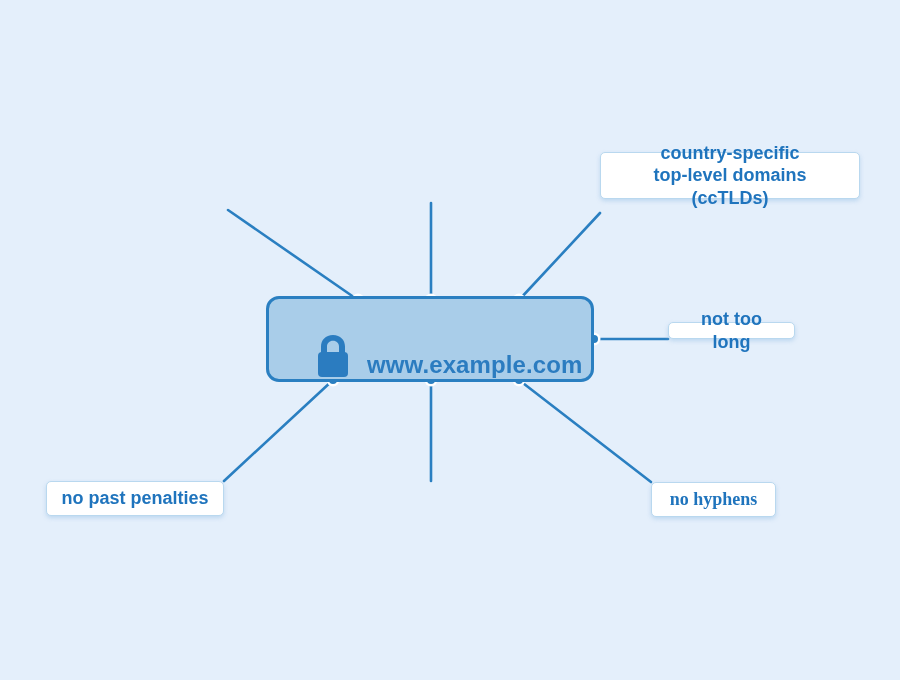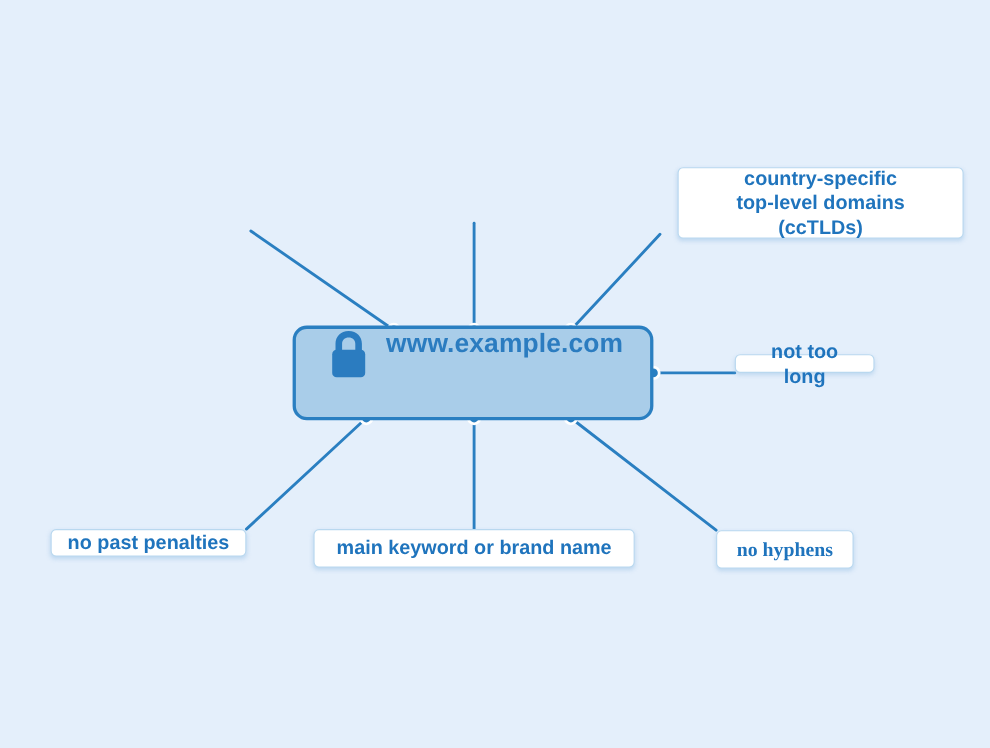--- a/index.html
+++ b/index.html
@@ -30,22 +30,22 @@
     position: absolute;
     left: 266px;
     top: 296px;
     width: 328px;
     height: 86px;
     box-sizing: border-box;
     background: #a9cde9;
     border: 3px solid #2a7fc1;
     border-radius: 13px;
     display: flex;
-    align-items: flex-start;
-    padding-left: 28px;
+    align-items: flex-end;
+    padding-left: 44px;
     z-index: 3;
   }
   .lock-icon {
     width: 40px;
     height: 46px;
     flex: 0 0 auto;
     display: block;
     margin-right: 14px;
   }
   .center-label {
@@ -73,23 +73,23 @@
     font-size: 18px;
     font-weight: bold;
     color: #1f74bd;
     line-height: 1.25;
     padding: 0 13px;
     white-space: pre-line;
   }
   
   #leaf-subdomains      { left: 65px;  top: 155px; width: 163px; height: 57px; }
   #leaf-keyword-stuff   { left: 325px; top: 168px; width: 212px; height: 35px; }
-  #leaf-cctlds         { left: 600px; top: 152px; width: 260px; height: 65px; margin-left: 16px; }
+  #leaf-cctlds         { left: 600px; top: 152px; width: 260px; height: 47px; }
   #leaf-not-too-long    { left: 668px; top: 322px; width: 127px; height: 17px; }
-  #leaf-penalties       { left: 46px;  top: 481px; width: 178px; height: 25px; }
+  #leaf-penalties       { left: 46px;  top: 481px; width: 178px; height: 35px; }
   #leaf-main-keyword    { left: 285px; top: 481px; width: 292px; height: 35px; }
   #leaf-no-hyphens      { left: 651px; top: 482px; width: 125px; height: 35px; font-family: Liberation Serif, serif; }
 </style>
 </head>
 <body>
 
 <div id="canvas">
 
   <svg id="wires" viewBox="0 0 900 680" xmlns="http://www.w3.org/2000/svg">
     <g id="wire-lines" stroke="#2a7fc1" stroke-width="2.6" fill="none" stroke-linecap="round">
@@ -135,21 +135,18 @@
   </div>
 
   <div class="leaf" id="leaf-not-too-long">
     <span class="leaf-text">not too long</span>
   </div>
 
   <div class="leaf" id="leaf-penalties">
     <span class="leaf-text">no past penalties</span>
   </div>
 
-  <div class="leaf" id="leaf-main-keyword">
-    <span class="leaf-text">main keyword or brand name</span>
-  </div>
 
   <div class="leaf" id="leaf-no-hyphens">
     <span class="leaf-text">no hyphens</span>
   </div>
 
 </div>
 
 </body></html>

